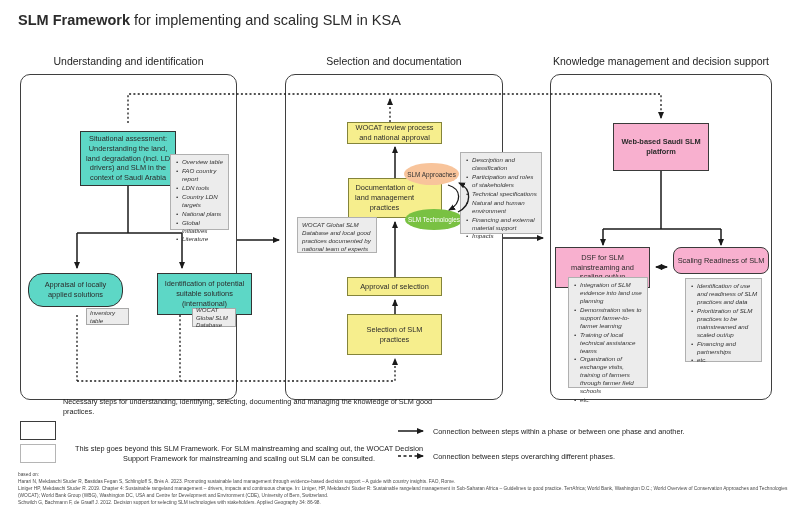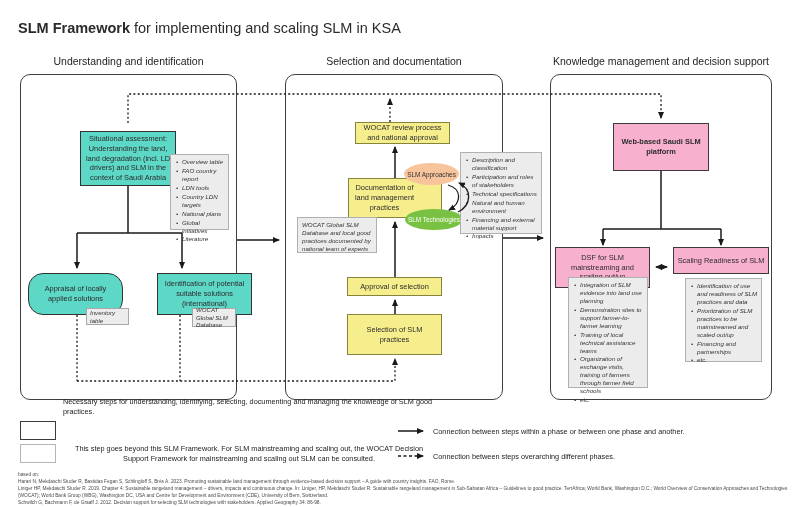--- a/index.html
+++ b/index.html
@@ -27,21 +27,21 @@
   
   .note{z-index:3;background:#ececec;border:1px solid #b0b0b0;
         font-size:6.2px;font-style:italic;line-height:1.28;color:#333;
         padding:3px 3px 2px 4px;}
   .bi{position:relative;padding-left:7px;margin-bottom:1px;}
   .bi::before{content:"\2022";position:absolute;left:1px;top:0;}
   .mini-note{z-index:4;background:#ececec;border:1px solid #a8a8a8;
              font-size:6.1px;font-style:italic;color:#333;line-height:1.3;
              padding:2px 3px;display:flex;align-items:center;}
   
-  .title{font-size:14.5px;color:#2b2b2b;z-index:2;white-space:nowrap;margin-top:8px;}
+  .title{font-size:14.5px;color:#2b2b2b;z-index:2;white-space:nowrap;}
   .title b{font-weight:bold;}
   
   .legend-swatch{width:36px;height:19px;background:#fff;z-index:2;}
   .legend-text{font-size:7.3px;line-height:1.32;z-index:2;color:#222;}
   
   .refs{font-size:4.8px;line-height:1.45;color:#4a4a4a;z-index:2;}
   .refs .rh{margin-bottom:0.5px;}
 </style>
 </head>
 <body>
@@ -100,26 +100,26 @@
 <div class="abs box teal" style="left:80px;top:123px;width:96px;height:55px;margin-top:8px;">Situational assessment: Understanding the land, land degradation (incl. LD drivers) and SLM in the context of Saudi Arabia</div>
 <div class="abs note" style="left:170px;top:154px;width:59px;height:76px;">
   <div class="bi">Overview table</div>
   <div class="bi">FAO country report</div>
   <div class="bi">LDN tools</div>
   <div class="bi">Country LDN targets</div>
   <div class="bi">National plans</div>
   <div class="bi">Global initiatives</div>
   <div class="bi">Literature</div>
 </div>
-<div class="abs box teal" style="left:28px;top:273px;width:95px;height:42px;border-radius:15px;">Appraisal of locally applied solutions</div>
+<div class="abs box teal" style="left:28px;top:273px;width:95px;height:34px;border-radius:15px;">Appraisal of locally applied solutions</div>
 <div class="abs box teal" style="left:133px;top:273px;width:95px;height:42px;margin-left:24px;">Identification of potential suitable solutions (international)</div>
 <div class="abs mini-note" style="left:86px;top:308px;width:43px;height:17px;">Inventory table</div>
 <div class="abs mini-note" style="left:192px;top:308px;width:44px;height:19px;">WOCAT Global SLM Database</div>
 
-<div class="abs box yellow" style="left:347px;top:122px;width:95px;height:22px;margin-left:8px;">WOCAT review process and national approval</div>
+<div class="abs box yellow" style="left:347px;top:122px;width:95px;height:22px;">WOCAT review process and national approval</div>
 <div class="abs box yellow" style="left:348px;top:178px;width:94px;height:40px;padding-right:24px;">Documentation of land management practices</div>
 <div class="abs ellipse orange-e" style="left:404px;top:163px;width:55px;height:22px;">SLM Approaches</div>
 <div class="abs ellipse green-e" style="left:405px;top:209px;width:58px;height:21px;">SLM Technologies</div>
 <div class="abs note" style="left:460px;top:152px;width:82px;height:82px;">
   <div class="bi">Description and classification</div>
   <div class="bi">Participation and roles of stakeholders</div>
   <div class="bi">Technical specifications</div>
   <div class="bi">Natural and human environment</div>
   <div class="bi">Financing and external material support</div>
   <div class="bi">Impacts</div>
@@ -133,21 +133,21 @@
     <marker id="arrow2" orient="auto-start-reverse" markerUnits="userSpaceOnUse" markerWidth="8" markerHeight="7" refX="6" refY="3">
       <path d="M0,0 L7,3 L0,6 Z" fill="#1a1a1a"></path>
     </marker>
   </defs>
   <path d="M8,10 C22,14 22,28 9,35" stroke="#1a1a1a" stroke-width="1.3" fill="none" marker-end="url(#arrow2)"></path>
   <path d="M18,37 C32,30 32,14 19,8" stroke="#1a1a1a" stroke-width="1.3" fill="none" marker-end="url(#arrow2)"></path>
 </svg>
 
 <div class="abs box pink" style="left:613px;top:123px;width:96px;height:48px;font-weight:bold;">Web-based Saudi SLM platform</div>
 <div class="abs box pink" style="left:555px;top:247px;width:95px;height:41px;">DSF for SLM mainstreaming and scaling out/up</div>
-<div class="abs box pink" style="left:673px;top:247px;width:96px;height:27px;">Scaling Readiness of SLM</div>
+<div class="abs box pink" style="left:673px;top:247px;width:96px;height:27px;border-radius:8px;">Scaling Readiness of SLM</div>
 <div class="abs note" style="left:568px;top:277px;width:80px;height:111px;">
   <div class="bi">Integration of SLM evidence into land use planning</div>
   <div class="bi">Demonstration sites to support farmer-to-farmer learning</div>
   <div class="bi">Training of local technical assistance teams</div>
   <div class="bi">Organization of exchange visits, training of farmers through farmer field schools</div>
   <div class="bi">etc.</div>
 </div>
 <div class="abs note" style="left:685px;top:278px;width:77px;height:84px;">
   <div class="bi">Identification of use and readiness of SLM practices and data</div>
   <div class="bi">Prioritization of SLM practices to be mainstreamed and scaled out/up</div>

